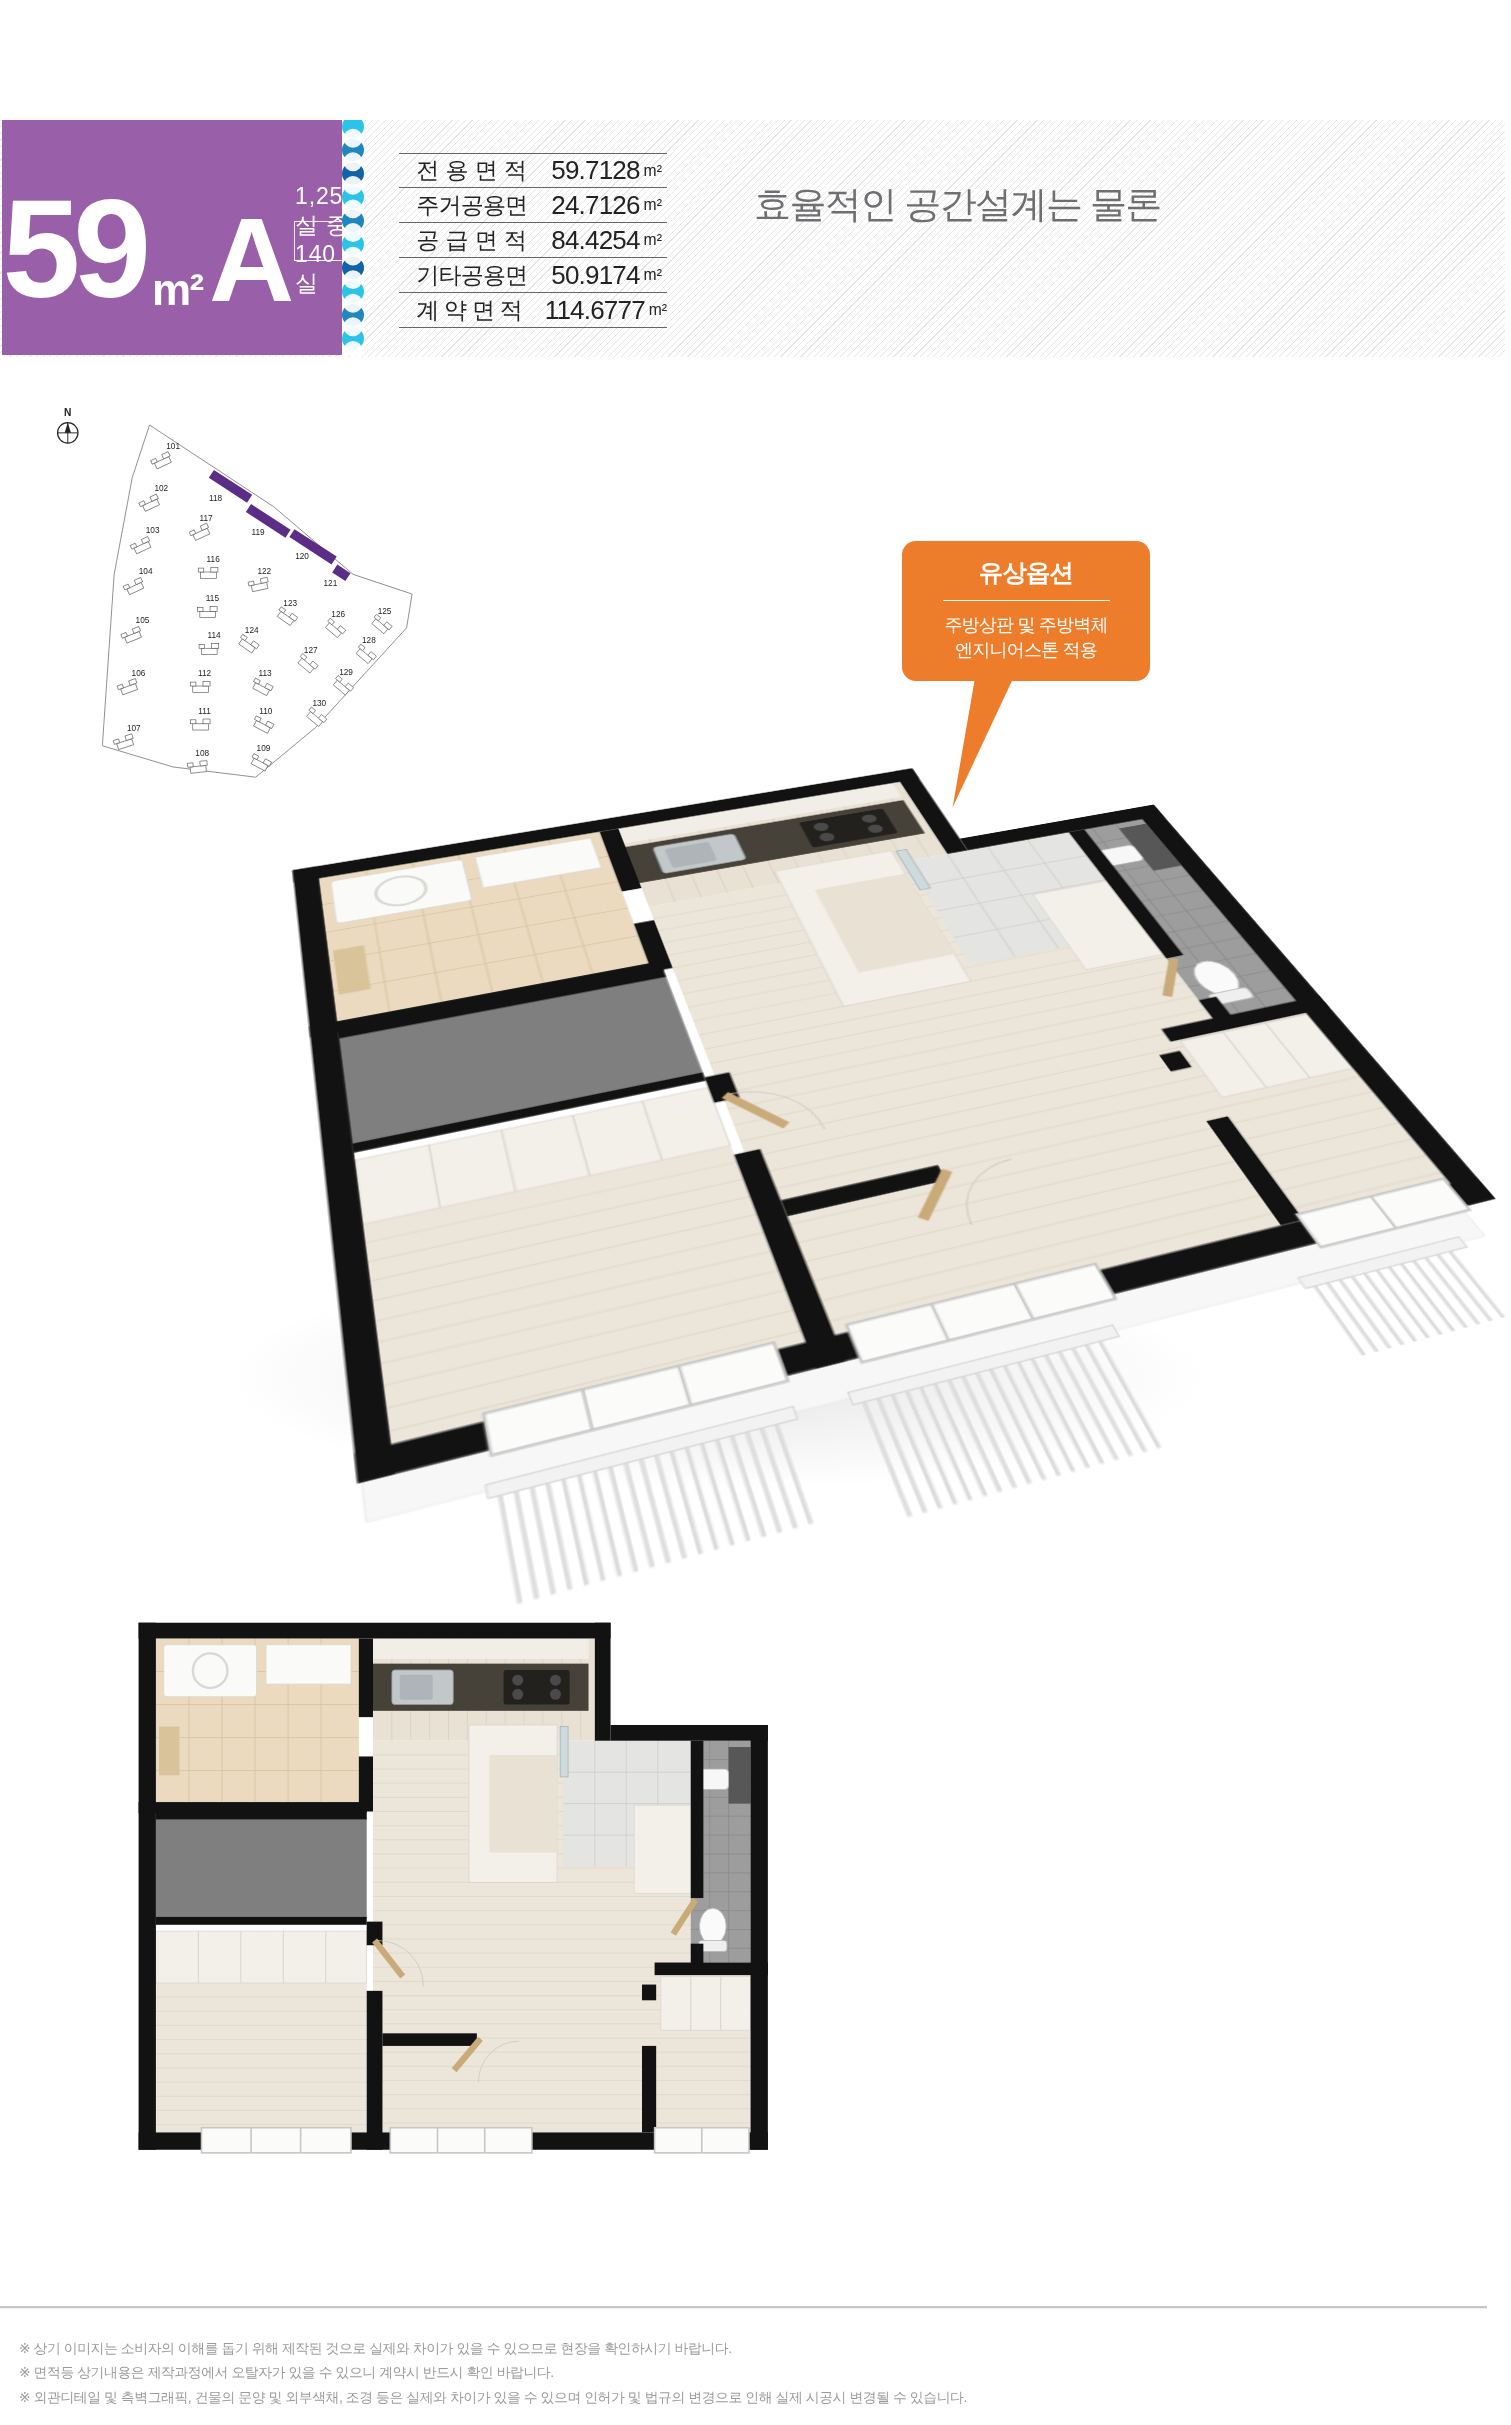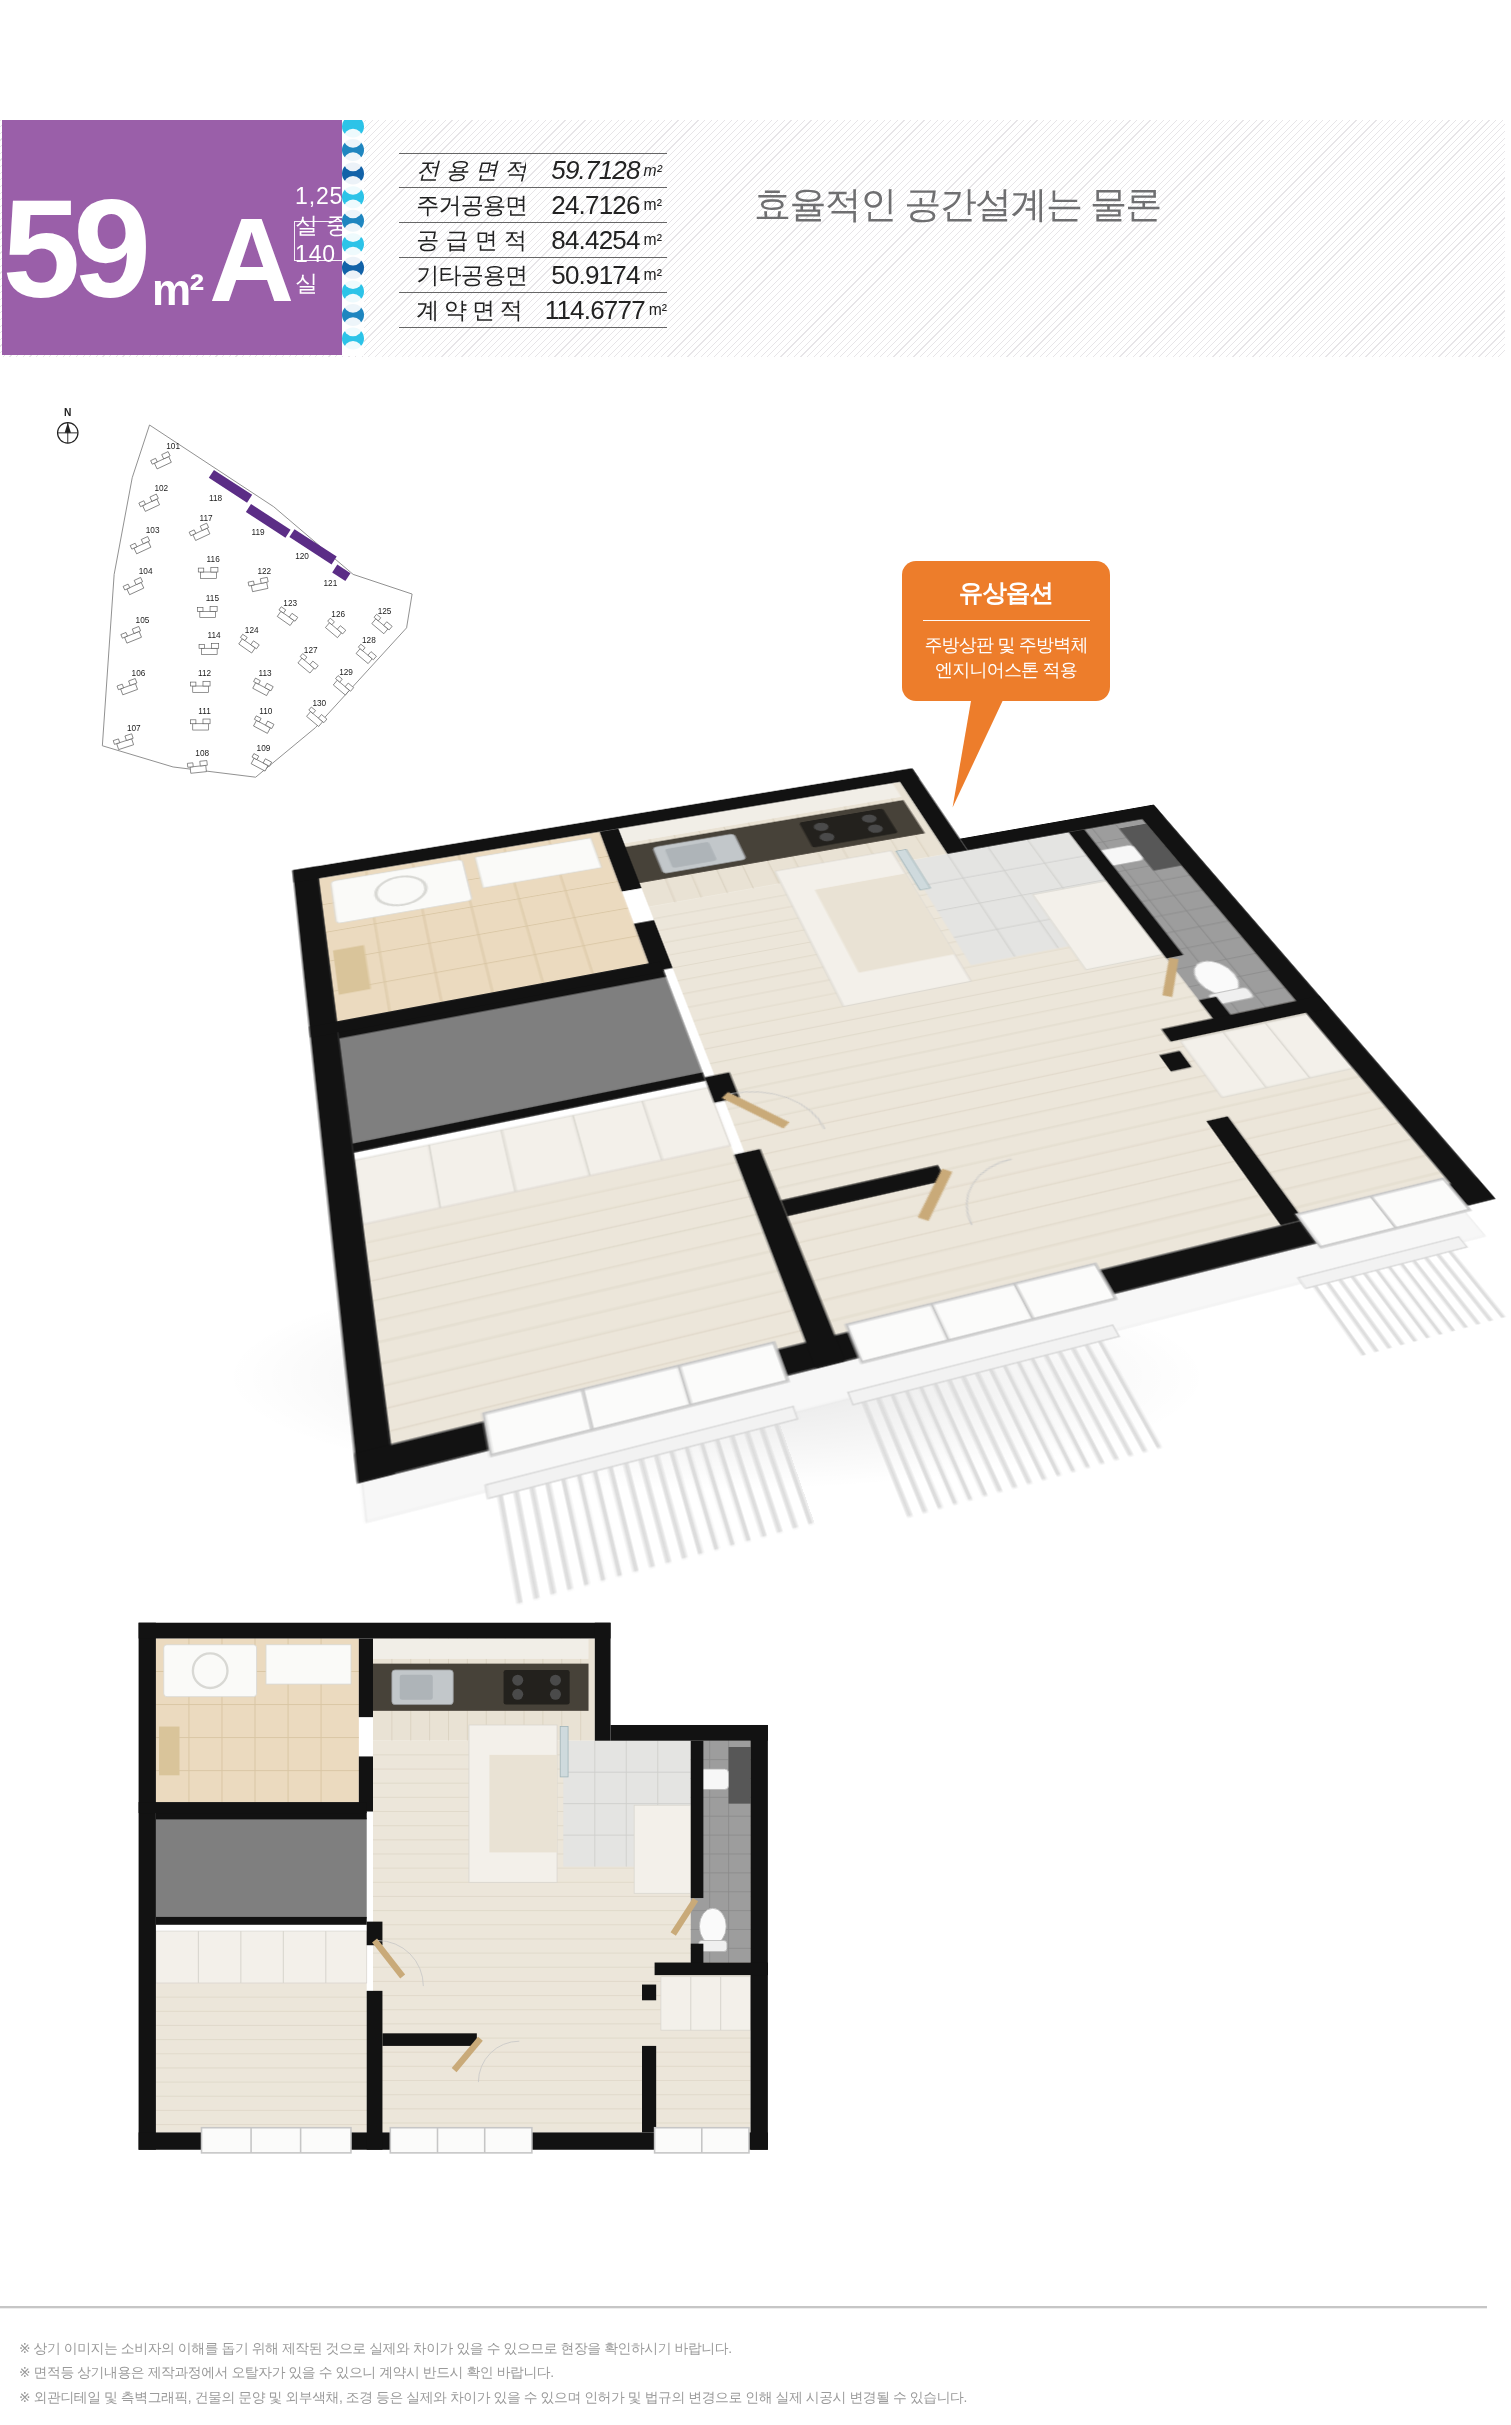--- a/index.html
+++ b/index.html
@@ -30,21 +30,21 @@
     width:271px;height:38px;display:flex;align-items:center;justify-content:center;
     font-size:23px;letter-spacing:0.8px;
   }
   .wave-strip{position:absolute;left:342px;top:120px;width:22px;height:236px;}
   
   .area-table{position:absolute;left:399px;top:153px;width:268px;}
   .area-row{
     height:35px;display:flex;align-items:center;
     border-bottom:1.3px solid #666;padding-left:17.3px;box-sizing:border-box;
   }
-  .area-row:first-child{border-top:1.3px solid #666;font-style:italic;}
+  .area-row:first-child{border-top:1.3px solid #666;}
   .jlabel{
     width:110px;font-size:23px;color:#222;
     text-align:justify;text-align-last:justify;letter-spacing:-0.8px;white-space:nowrap;overflow:hidden;
   }
   .aval{margin-left:25px;font-size:26px;color:#222;letter-spacing:-0.8px;white-space:nowrap;}
   .aunit{font-size:15.7px;margin-left:3.9px;color:#222;}
   
   .headline{position:absolute;left:754px;top:186px;line-height:1;}
   .hl1{font-size:37px;letter-spacing:-1.6px;color:var(--heading_gray,#6f6f71);}
   .hl2{font-size:41px;letter-spacing:-1.6px;margin-top:16.5px;color:var(--heading_purple,#9b57a5);}
@@ -60,23 +60,23 @@
     margin-left:-346px;margin-top:-299px;transform-origin:50% 45%;
   }
   .iso-plan{transform:rotateX(56deg) rotateZ(-17deg) scale3d(1.58,1.58,1);}
   .iso-plinth{transform:rotateX(56deg) rotateZ(-17deg) scale3d(1.58,1.58,1) translateZ(-47px);}
   .iso-shadow{
     position:absolute;left:205px;top:1259px;width:1023px;height:236px;z-index:0;
     background:radial-gradient(ellipse at 50% 50%,rgba(0,0,0,.10),rgba(0,0,0,0) 68%);
   }
   
   .callout{
-    position:absolute;left:902px;top:541px;width:208px;z-index:6;
+    position:absolute;left:902px;top:541px;width:248px;z-index:6;
     background:var(--orange,#ed7d2b);border-radius:14px;
-    color:#fff;text-align:center;padding:15.7px 6.3px 17.3px;box-sizing:border-box;margin-top:20px;
+    color:#fff;text-align:center;padding:15.7px 6.3px 17.3px;box-sizing:border-box;
   }
   .callout-title{font-size:24.4px;font-weight:bold;letter-spacing:-0.8px;}
   .callout-sep{width:167px;height:1.6px;background:rgba(255,255,255,.95);margin:11px auto 11.8px;}
   .callout-body{font-size:18px;line-height:1.4;letter-spacing:-0.8px;}
   .callout-tail{position:absolute;left:929px;top:680px;z-index:5;}
   
   .plan2d{position:absolute;left:91px;top:1607px;z-index:2;}
   
   .divider{position:absolute;left:0;top:2306px;width:1487px;height:1.6px;background:#c6c6c6;border-bottom:0.8px solid #ededed;}
   .footer{position:absolute;left:19px;top:2317px;font-size:13.8px;color:var(--footer_gray,#9a9a9a);letter-spacing:-0.4px;line-height:24.4px;margin-top:20px;}

